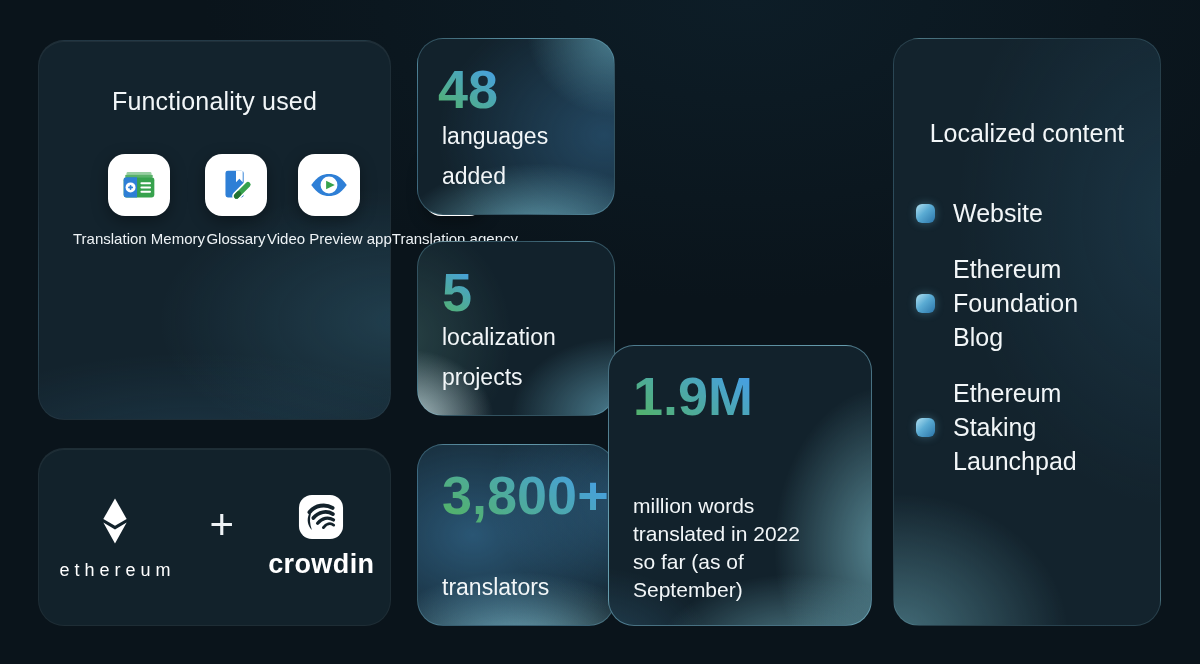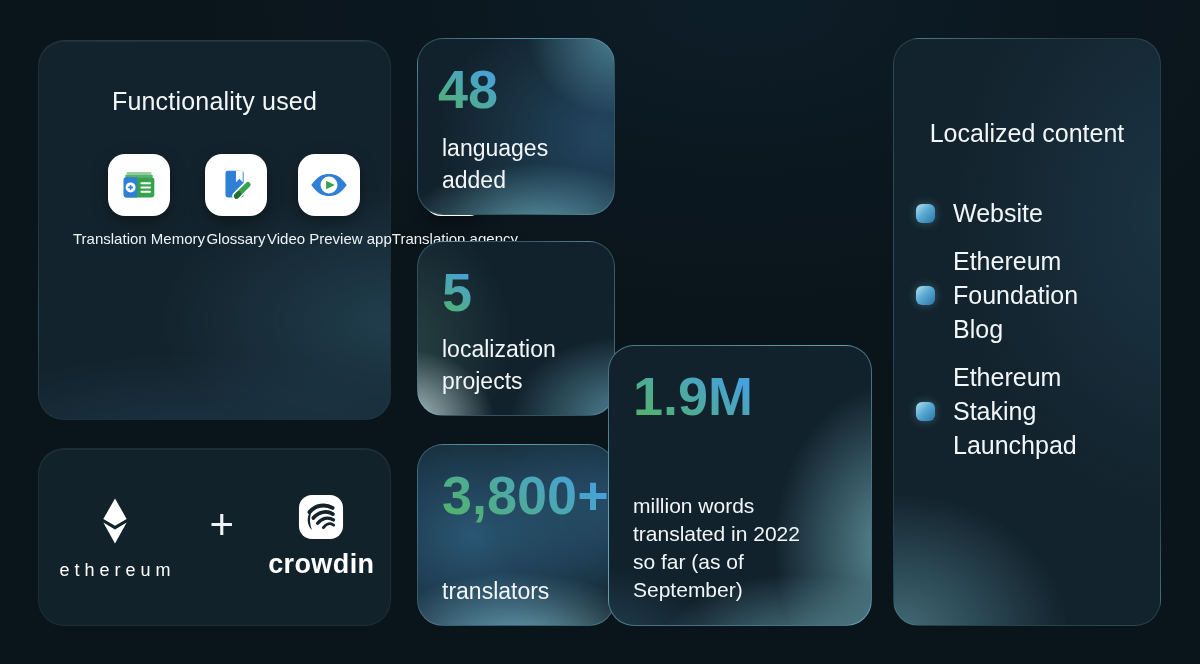--- a/index.html
+++ b/index.html
@@ -47,21 +47,21 @@
   .crowdin-word{margin-top:9px;font-size:27px;font-weight:700;letter-spacing:0.4px;color:#ffffff;}
 
   
   .stat-card{padding:22px 24px;border:1px solid rgba(125,195,220,0.30);}
   .stat-value{
     display:inline-block;font-size:54px;font-weight:700;line-height:1.05;
     background:linear-gradient(215deg,#47a0e0 12%,#52b170 88%);
     -webkit-background-clip:text;background-clip:text;color:transparent;
   }
   .stat-label{position:absolute;left:24px;color:#f2f6f8;font-weight:500;}
-  .small-label{font-size:23px;line-height:32px;width:150px;bottom:18px;}
+  .small-label{font-size:23px;line-height:40px;width:150px;bottom:18px;}
   .tall-label{font-size:21px;line-height:28px;bottom:21px;}
 
   #card-languages{left:417px;top:38px;width:198px;height:177px;
     background:
       radial-gradient(150px 140px at 103% -5%, rgba(125,205,225,0.55), rgba(125,205,225,0) 62%),
       radial-gradient(210px 110px at 60% 112%, rgba(135,215,235,0.65), rgba(135,215,235,0) 65%),
       radial-gradient(230px 190px at 95% 55%, rgba(55,115,160,0.45), rgba(55,115,160,0) 72%),
       #12222c; padding-left: 20px;}
   #card-projects{left:417px;top:241px;width:198px;height:175px;
     background:
@@ -93,21 +93,21 @@
   #card-2022 .stat-label{width:172px;}
 
   
   #card-localized{left:893px;top:38px;width:268px;height:588px;
     border:1px solid rgba(150,210,230,0.16);
     background:
       radial-gradient(260px 220px at 2% 102%, rgba(140,220,235,0.40), rgba(140,220,235,0) 65%),
       radial-gradient(320px 420px at 108% 30%, rgba(60,130,170,0.18), rgba(60,130,170,0) 70%),
       #13232d;}
   .loc-title{margin:80px 0 0 0;text-align:center;font-size:25px;font-weight:400;}
-  .loc-list{margin:48px 0 0 22px;padding:0;list-style:none;display:flex;flex-direction:column;gap:14px;}
+  .loc-list{margin:48px 0 0 22px;padding:0;list-style:none;display:flex;flex-direction:column;gap:22px;}
   .loc-item{display:flex;align-items:center;gap:18px;}
   .bullet{flex:0 0 auto;width:19px;height:19px;border-radius:6px;
     background:linear-gradient(135deg,#b3e2f2 0%,#5aabd3 45%,#2a74a8 100%);
     box-shadow:0 0 8px rgba(120,200,230,0.35);}
   .loc-text{font-size:25px;line-height:34px;width:178px;font-weight:500;}
 </style>
 </head>
 <body>
 
 <div class="canvas">

